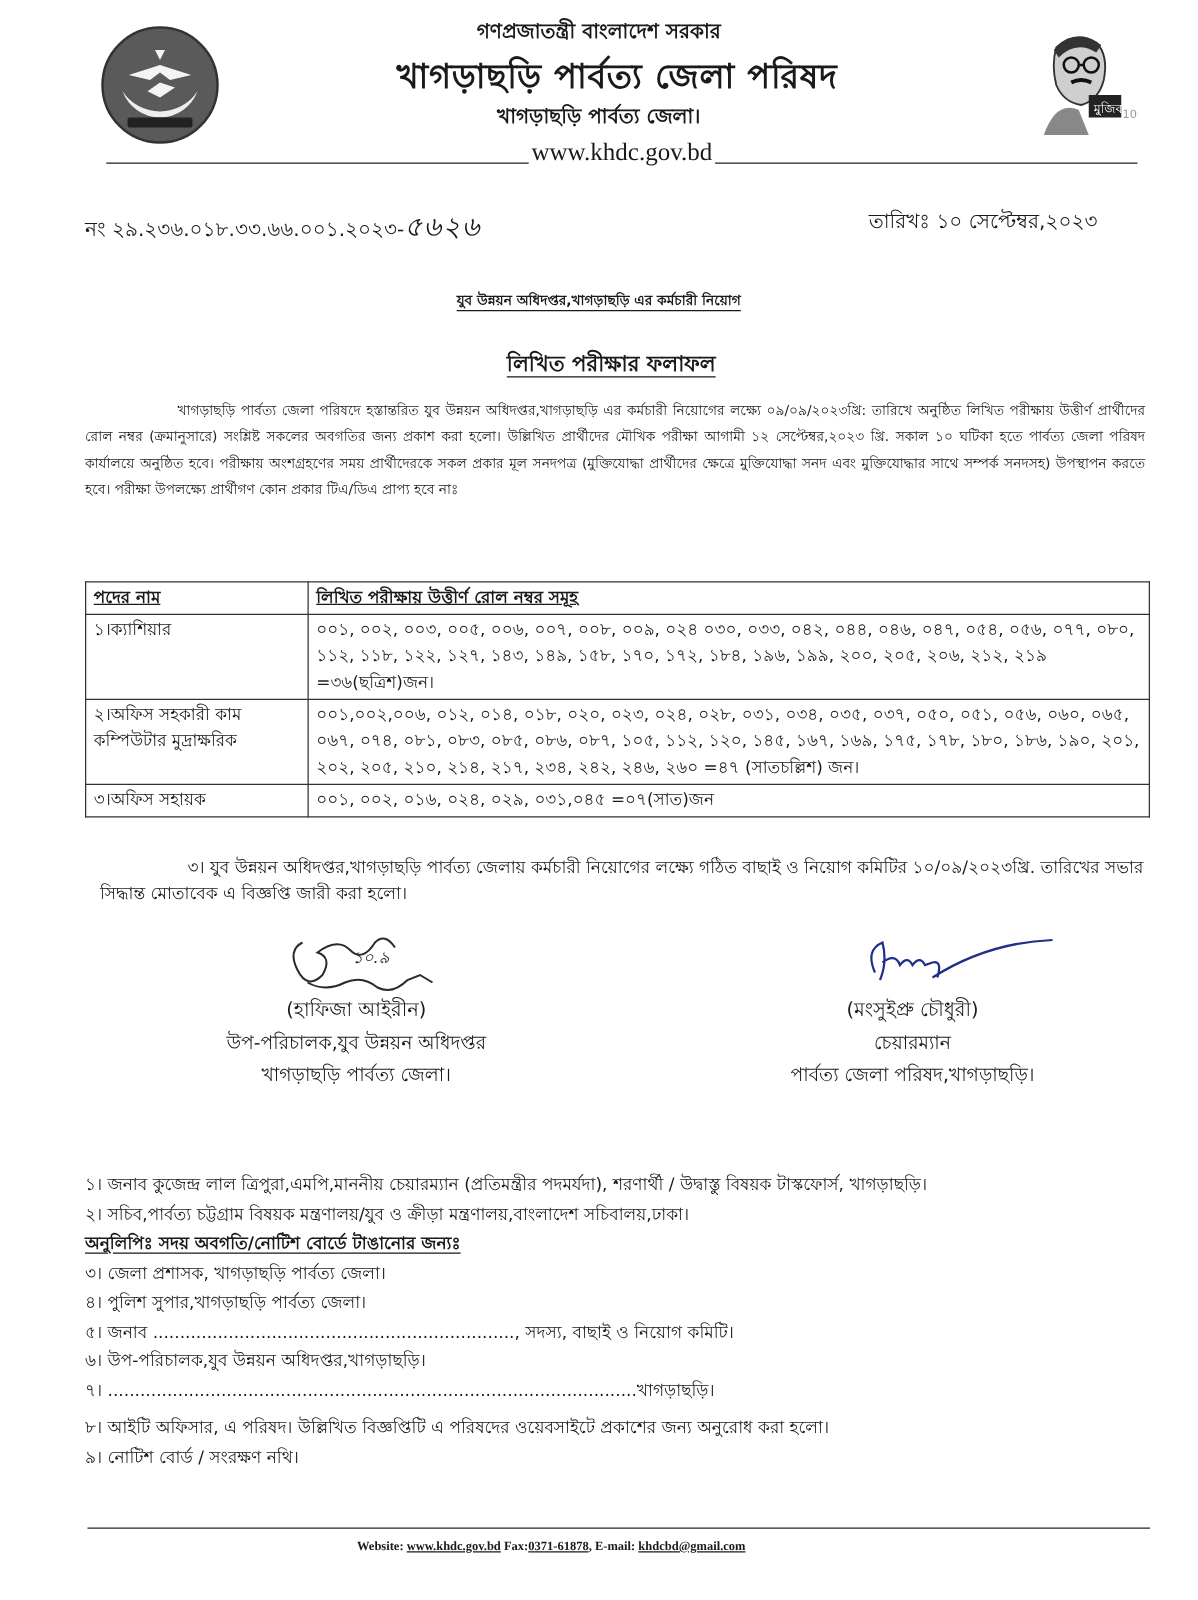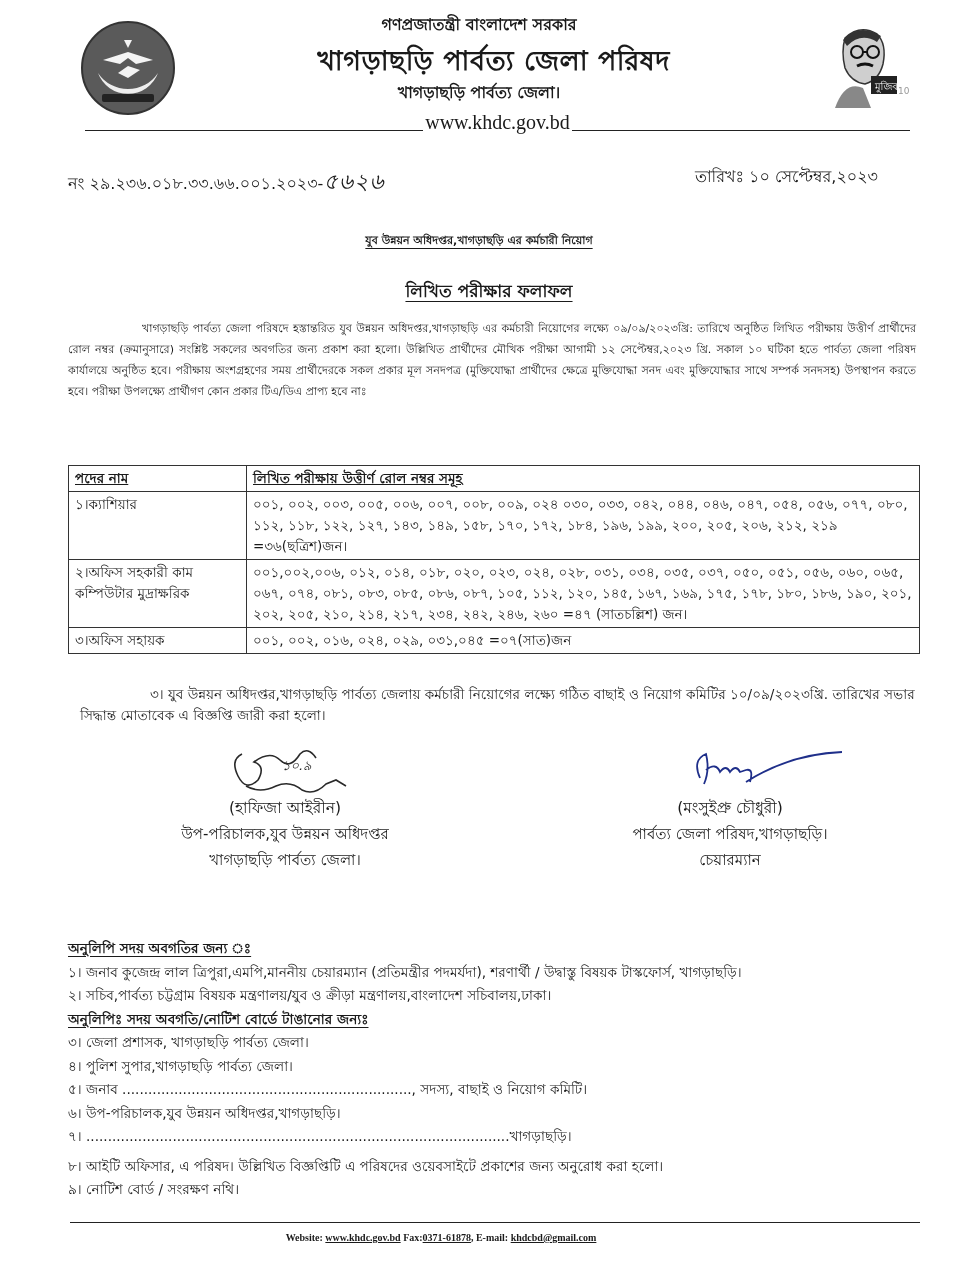--- a/index.html
+++ b/index.html
@@ -146,26 +146,25 @@
   <div>খাগড়াছড়ি পার্বত্য জেলা।</div>
 </div>
 
 <div class="abs sig-block" id="sig-right">
   <div class="sig-scribble">
     <svg width="300" height="60" viewBox="0 0 300 60">
       <path d="M120 38 Q112 20 126 14 Q130 30 124 44 M126 30 Q136 22 140 32 Q146 24 150 32 Q156 24 160 32 L166 30 Q174 28 170 42 M166 42 Q210 14 262 12" stroke="#1f2f8a" stroke-width="1.8" fill="none"></path>
     </svg>
   </div>
   <div class="sig-name">(মংসুইপ্রু চৌধুরী)</div>
+  <div>চেয়ারম্যান</div>
   <div>পার্বত্য জেলা পরিষদ,খাগড়াছড়ি।</div>
-  <div>চেয়ারম্যান</div>
 </div>
 
 <div class="abs" id="copies">
-  <div class="heading">অনুলিপি সদয় অবগতির জন্য ঃ</div>
   <div class="item">১। জনাব কুজেন্দ্র লাল ত্রিপুরা,এমপি,মাননীয় চেয়ারম্যান (প্রতিমন্ত্রীর পদমর্যদা), শরণার্থী / উদ্বাস্তু বিষয়ক টাস্কফোর্স, খাগড়াছড়ি।</div>
   <div class="item">২। সচিব,পার্বত্য চট্টগ্রাম বিষয়ক মন্ত্রণালয়/যুব ও ক্রীড়া মন্ত্রণালয়,বাংলাদেশ সচিবালয়,ঢাকা।</div>
   <div class="heading">অনুলিপিঃ সদয় অবগতি/নোটিশ বোর্ডে টাঙানোর জন্যঃ</div>
   <div class="item">৩। জেলা প্রশাসক, খাগড়াছড়ি পার্বত্য জেলা।</div>
   <div class="item">৪। পুলিশ সুপার,খাগড়াছড়ি পার্বত্য জেলা।</div>
   <div class="item">৫। জনাব ..................................................................., সদস্য, বাছাই ও নিয়োগ কমিটি।</div>
   <div class="item">৬। উপ-পরিচালক,যুব উন্নয়ন অধিদপ্তর,খাগড়াছড়ি।</div>
   <div class="item">৭। ..................................................................................................খাগড়াছড়ি।</div>
   <div class="gap"></div>
   <div class="item">৮। আইটি অফিসার, এ পরিষদ। উল্লিখিত বিজ্ঞপ্তিটি এ পরিষদের ওয়েবসাইটে প্রকাশের জন্য অনুরোধ করা হলো।</div>

